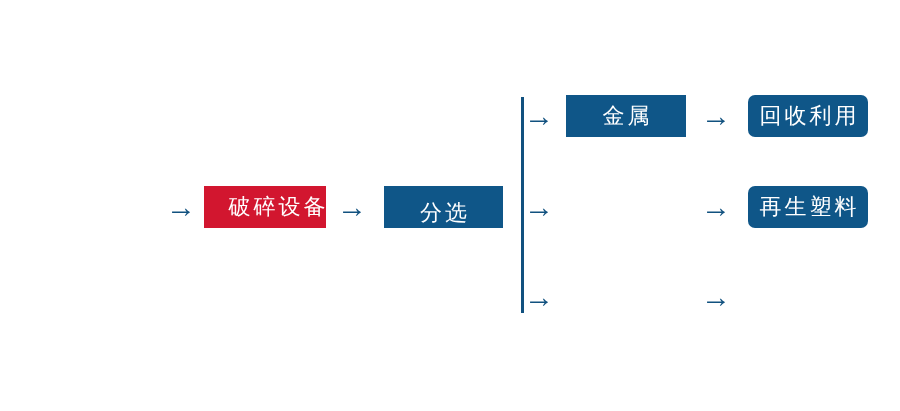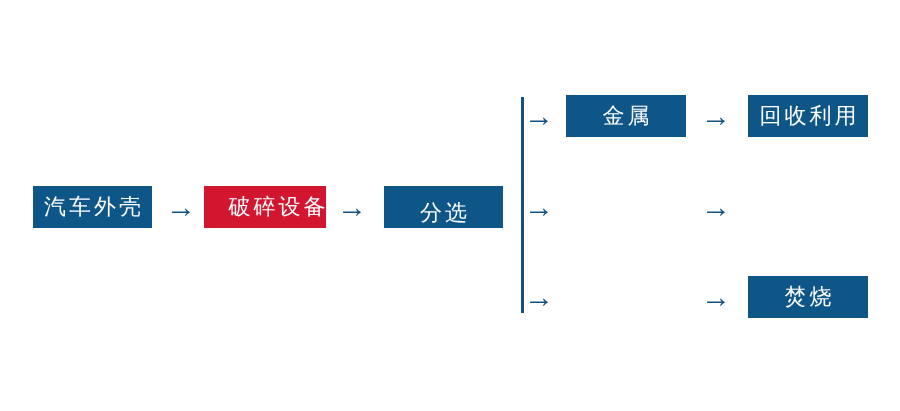--- a/index.html
+++ b/index.html
@@ -62,30 +62,27 @@
 
   
   .row-0 { top: 95px;  }
   .row-1 { top: 186px; }
   .row-2 { top: 276px; }
 
   
   .pos-branch-arrow { left: 519px; width: 40px; }
   .pos-material     { left: 566px; width: 120px; }
   .pos-mid-arrow    { left: 696px; width: 40px; }
-  .pos-result       { left: 748px; width: 120px; }
+  .pos-result       { left: 748px; width: 120px; border-radius: 7px; }
 </style>
 </head>
 <body>
 
 <div class="canvas">
 
-  <div class="node blue pos-source">
-    <span>汽车外壳</span>
-  </div>
 
   <div class="arrow pos-arrow1">
     <span>→</span>
   </div>
 
   <div class="node red pos-crusher">
     <span>破碎设备</span>
   </div>
 
   <div class="arrow pos-arrow2">
@@ -110,24 +107,24 @@
   <div class="node blue pos-result row-0">
     <span>回收利用</span>
   </div>
 
   <div class="arrow pos-branch-arrow row-1">
     <span>→</span>
   </div>
   <div class="arrow pos-mid-arrow row-1">
     <span>→</span>
   </div>
+  <div class="node blue pos-result row-1">
+    <span>再生塑料</span>
+  </div>
 
   <div class="arrow pos-branch-arrow row-2">
     <span>→</span>
   </div>
   <div class="arrow pos-mid-arrow row-2">
     <span>→</span>
   </div>
-  <div class="node blue pos-result row-2">
-    <span>焚烧</span>
-  </div>
 
 </div>
 
 </body></html>

